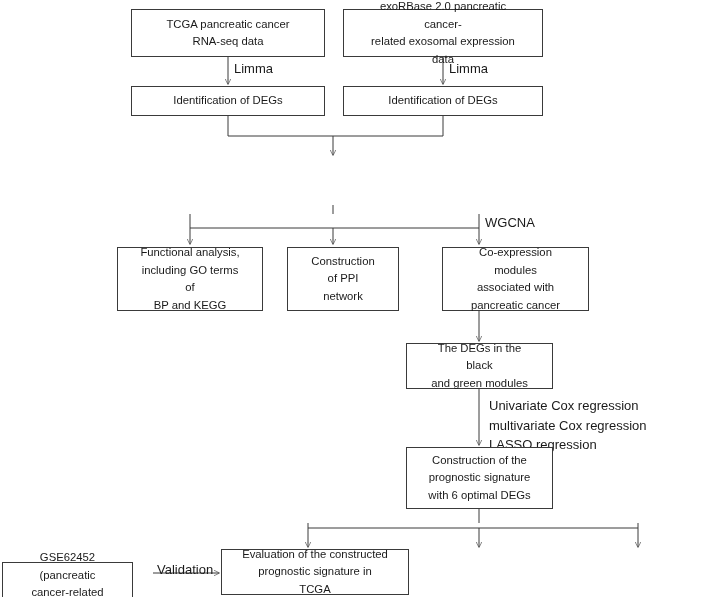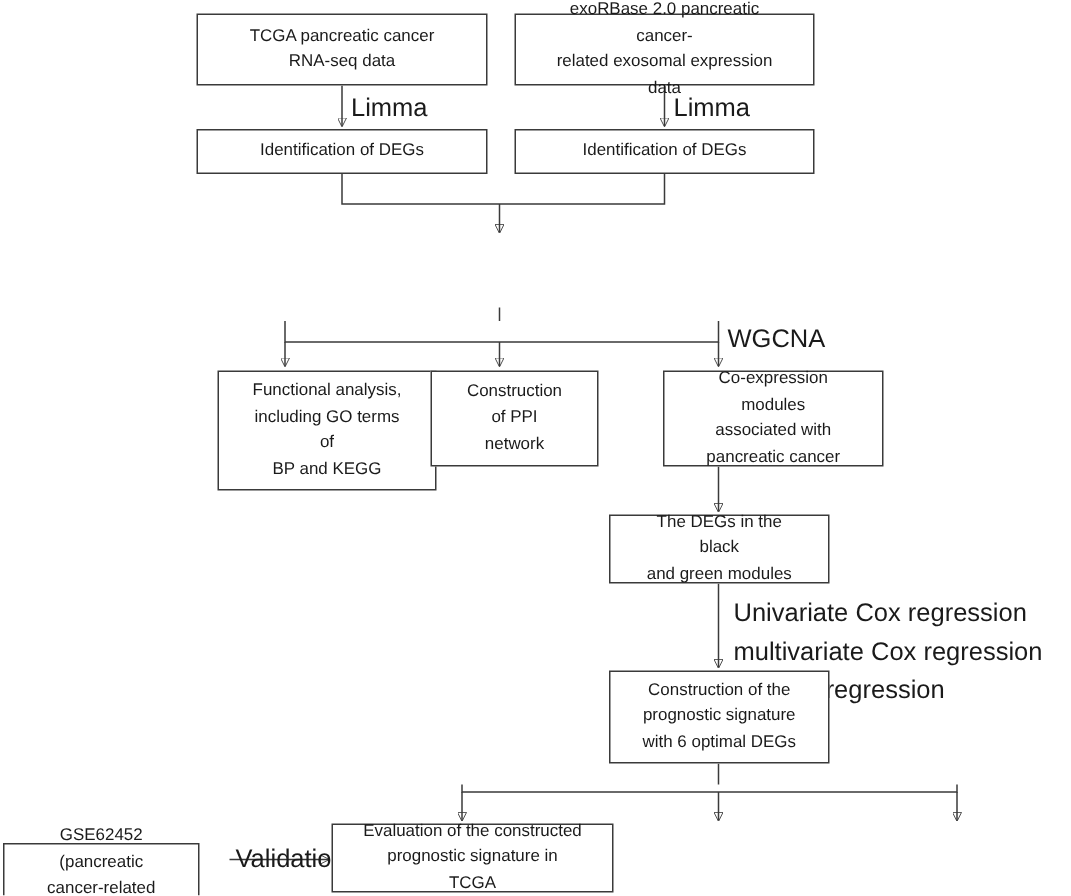--- a/index.html
+++ b/index.html
@@ -28,21 +28,21 @@
     justify-content: center;
     text-align: center;
     font-size: 11.3px;
     line-height: 1.55;
     color: #1a1a1a;
     padding: 2px 20px;
     white-space: pre-line;
   }
   .edge-label {
     position: absolute;
-    font-size: 17px;
+    font-size: 13px;
     line-height: 1.5;
     color: #1a1a1a;
     white-space: pre-line;
     text-align: left;
   }
   svg.connectors {
     position: absolute;
     left: 0;
     top: 0;
     width: 714px;
@@ -110,21 +110,21 @@
 
   <div class="edge-label" style="left:449px; top:59px;">Limma</div>
 
   <div class="node" style="left:131px; top:86px; width:194px; height:30px;">Identification of DEGs</div>
 
   <div class="node" style="left:343px; top:86px; width:200px; height:30px;">Identification of DEGs</div>
 
 
   <div class="edge-label" style="left:485px; top:213px;">WGCNA</div>
 
-  <div class="node" style="left:117px; top:247px; width:146px; height:80px;margin-left:28px;">Functional analysis,
+  <div class="node" style="left:117px; top:247px; width:146px; height:64px;">Functional analysis,
 including GO terms of
 BP and KEGG</div>
 
   <div class="node" style="left:287px; top:247px; width:112px; height:64px;">Construction
 of PPI network</div>
 
   <div class="node" style="left:406px; top:247px; width:147px; height:64px;margin-left:36px;">Co-expression modules
 associated with
 pancreatic cancer</div>
 

